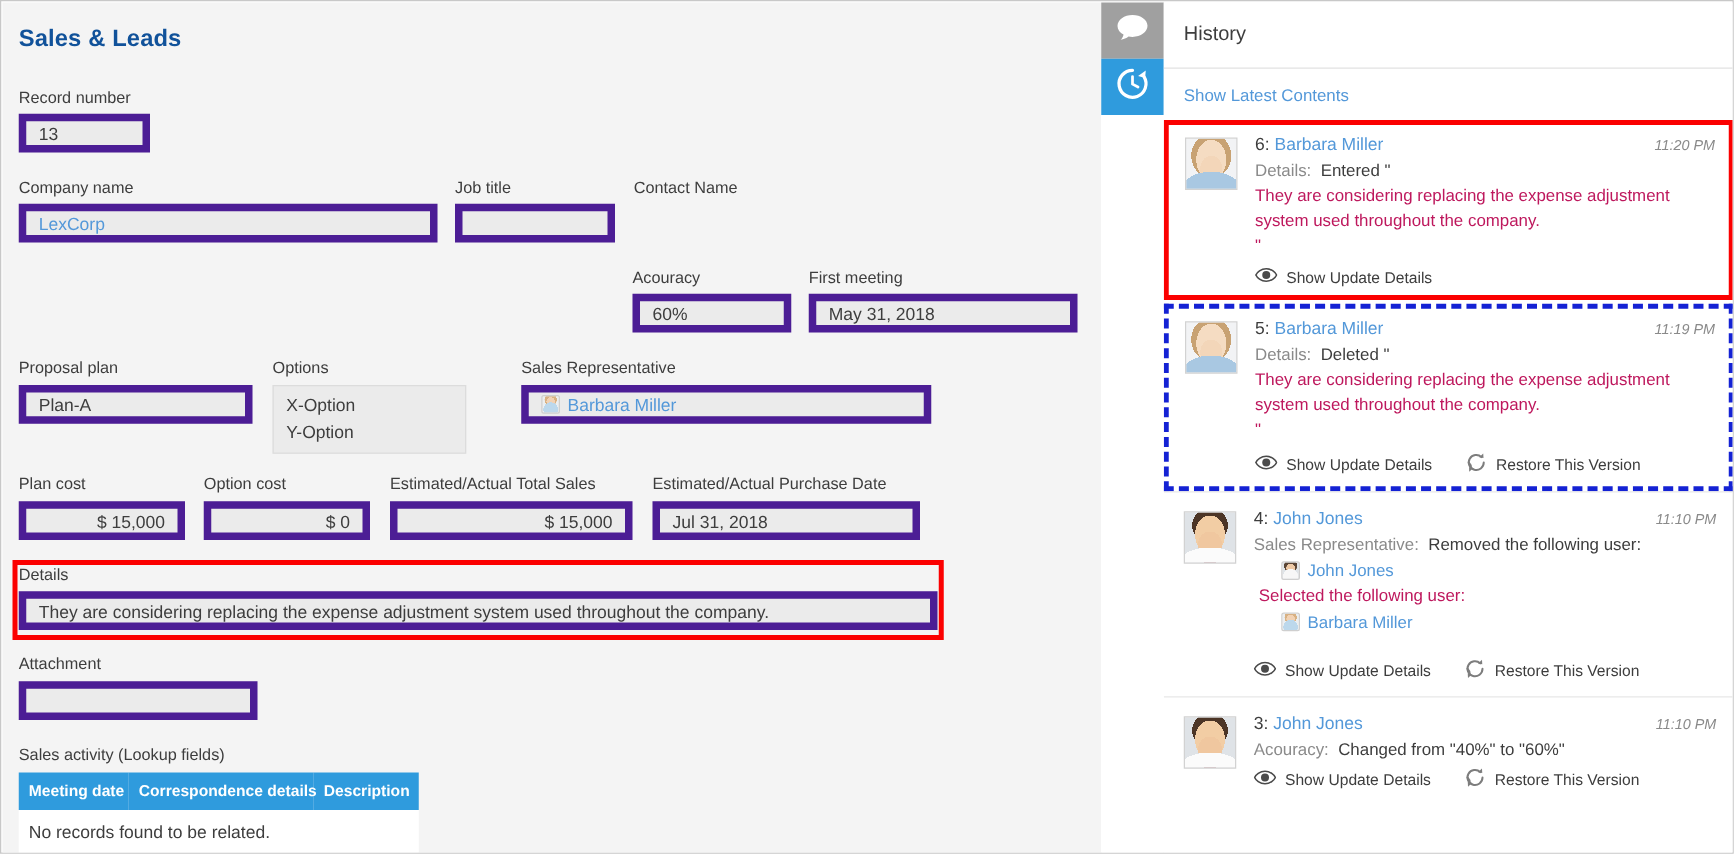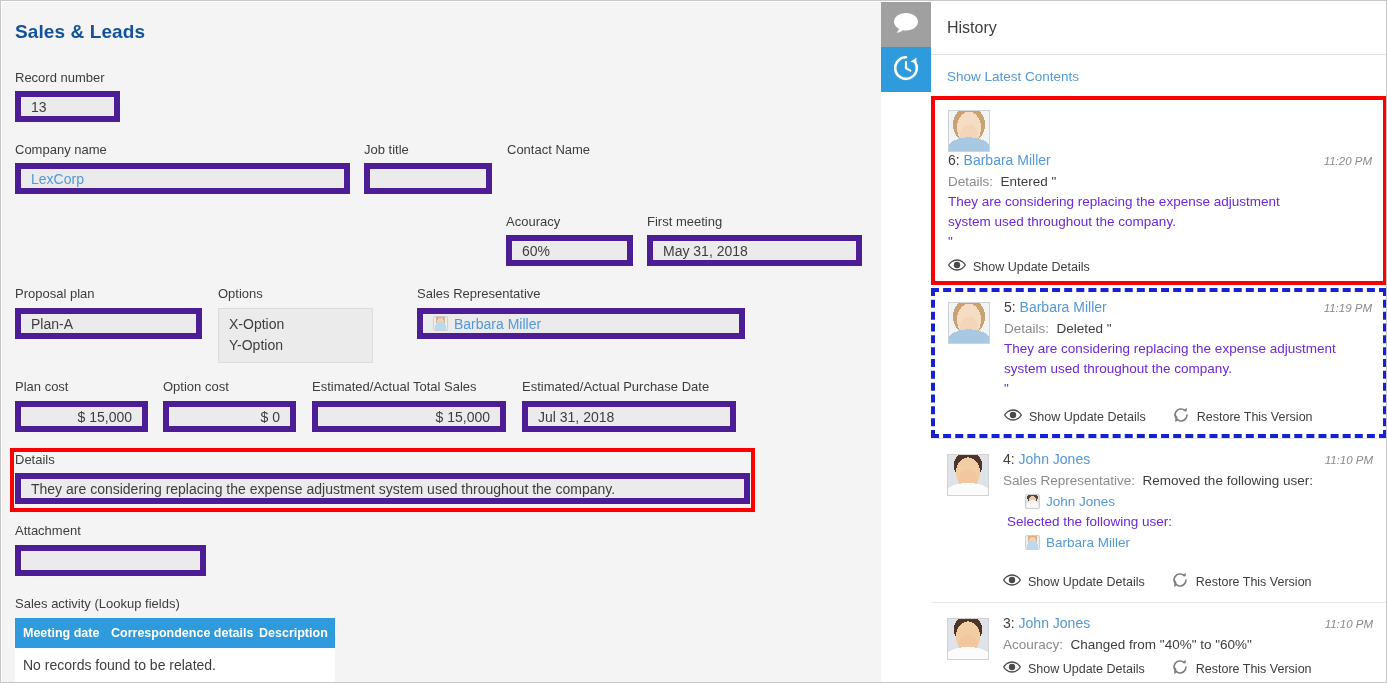--- a/index.html
+++ b/index.html
@@ -174,21 +174,20 @@
     position: relative;
     display: flex;
     padding: 10px 14px 10px 16px;
     border-top: 1px solid #e8e8e8;
   }
   .hist-item.first { border-top: none; }
   .hist-item.hl-red {
     border: 4px solid #fb0000;
     border-top: 4px solid #fb0000;
     padding: 7px 11px 7px 13px;
-    flex-direction: column;
   }
   .hist-item.hl-blue {
     border: 4px dashed #1422d4;
     border-top: 4px dashed #1422d4;
     padding: 7px 11px 7px 13px;
     margin-top: 3px;
   }
   .hist-avatar {
     width: 42px; height: 42px;
     flex: 0 0 42px;
@@ -231,21 +230,21 @@
   }
   .hist-line {
     font-size: 13.5px;
     color: #3d3d3d;
     line-height: 20px;
     margin-top: 4px;
   }
   .hist-line .lbl { color: #8a8a8a; }
   .hist-quote {
     font-size: 13.5px;
-    color: #6d28d9;
+    color: #be185d;
     line-height: 20px;
   }
   .hist-user-line {
     font-size: 13.5px;
     line-height: 21px;
     color: #5398d9;
     padding-left: 22px;
   }
   .hist-actions {
     display: flex;

